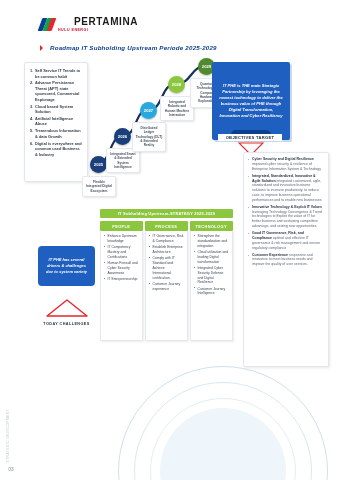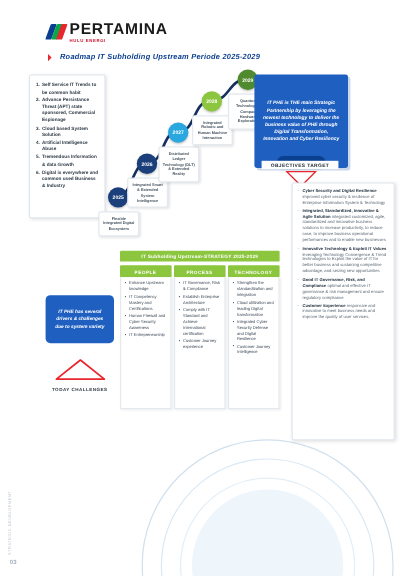--- a/index.html
+++ b/index.html
@@ -24,21 +24,21 @@
              border-radius:50%; background:#eef5fb; }
 
   
   .logo-wrap { position:absolute; left:40px; top:16px; display:flex; align-items:center; gap:3px; }
   .logo-mark { width:15px; height:13px; position:relative; }
   .logo-mark i { position:absolute; display:block; width:5px; height:13px;
                  transform: skewX(-20deg); border-radius:1px; }
   .logo-mark i.b { left:0;  background:#0b3f8f; }
   .logo-mark i.g { left:4.5px; background:#0aa64b; }
   .logo-mark i.r { left:9px; background:#e8262d; }
-  .logo-txt .name { font-size:13px; font-weight:700; letter-spacing:.6px; color:#1b1b1b; }
+  .logo-txt .name { font-size:10px; font-weight:700; letter-spacing:.6px; color:#1b1b1b;margin-left:16px; }
   .logo-txt .sub  { font-size:3.6px; font-weight:700; letter-spacing:.5px; color:#c8102e;
                     background:#ffffff; margin-top:1px; }
 
   .headline { position:absolute; left:40px; top:44px; display:flex; align-items:center; gap:4px; }
   .headline .dia { width:0;height:0; border:3px solid transparent; border-left-color:#e8262d; }
   .headline h1 { font-size:6.2px; font-weight:700; font-style:italic; color:#0b3f8f; letter-spacing:.2px; }
 
   
   .challenges {
     position:absolute; left:24px; top:62px; width:64px; min-height:120px;

